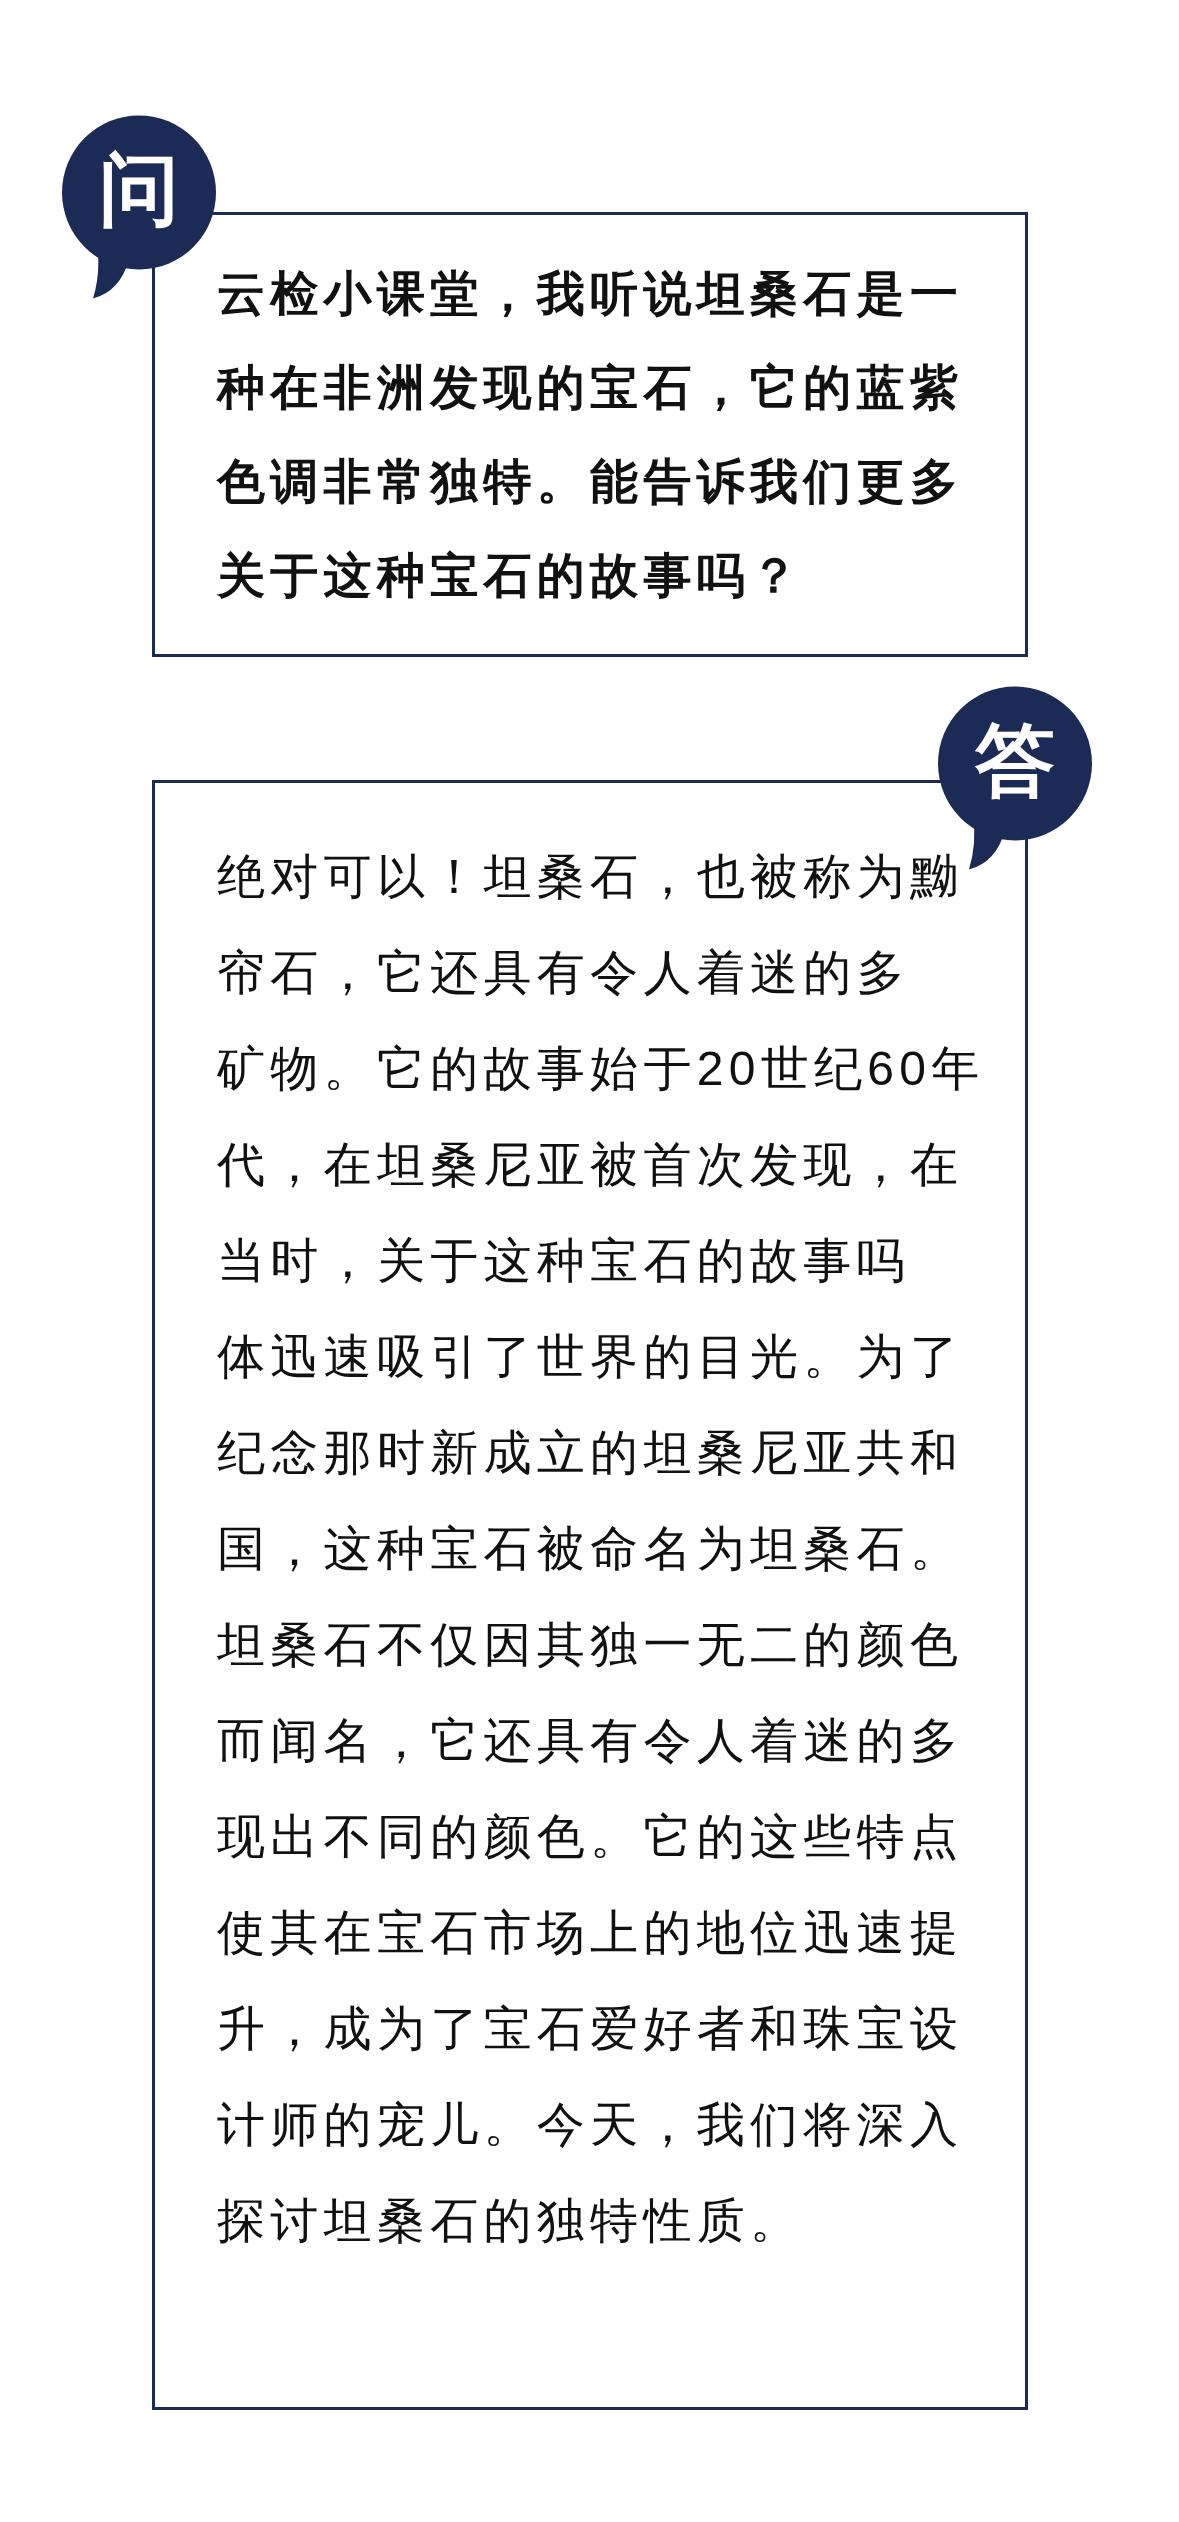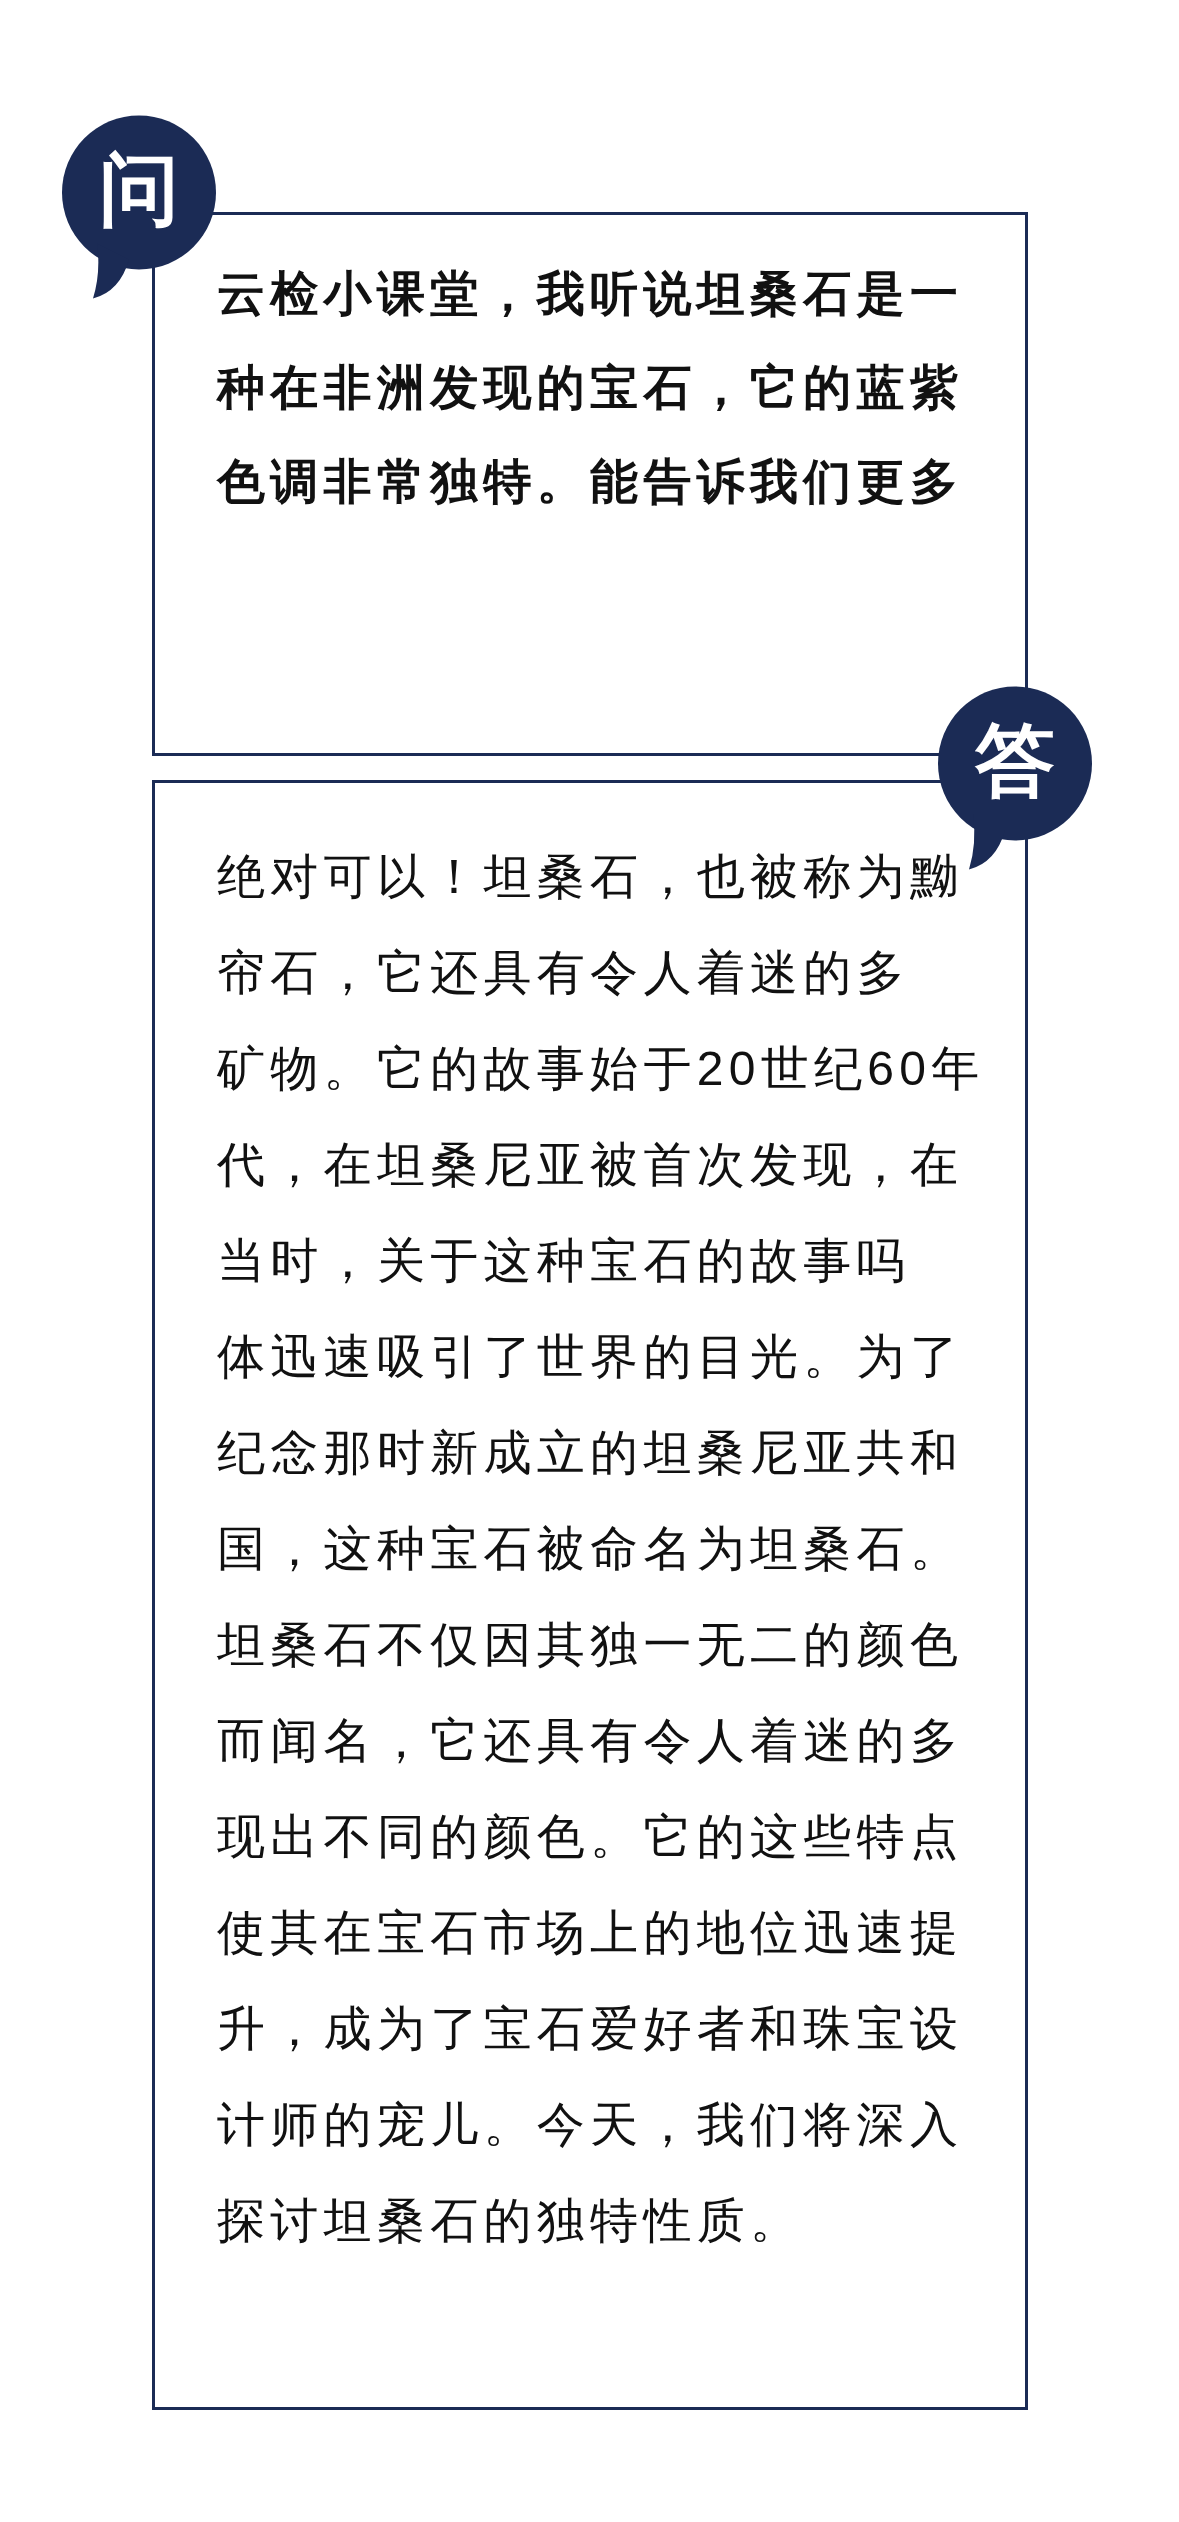--- a/index.html
+++ b/index.html
@@ -46,21 +46,21 @@
     position: absolute;
     left: 152px;
     width: 876px;
     border: 3px solid #1B2B55;
     background: #ffffff;
     box-sizing: border-box;
     z-index: 1;
   }
   .question-box {
     top: 212px;
-    height: 544px;
+    height: 445px;
     padding: 32px 56px 0 62px;
   }
   .answer-box {
     top: 780px;
     height: 1630px;
     padding: 46px 88px 0 62px;
   }
 
   .text-line {
     color: #111111;
@@ -89,20 +89,21 @@
       <circle cx="77" cy="77" r="77" fill="#1B2B55"></circle>
       <path d="M67,144 Q58,176 31,183 Q39,157 35,128 Z" fill="#1B2B55"></path>
     </svg>
     <span class="glyph">问</span>
   </div>
 
   <div class="qa-box question-box">
     <div class="text-line">云检小课堂，我听说坦桑石是一</div>
     <div class="text-line">种在非洲发现的宝石，它的蓝紫</div>
     <div class="text-line">色调非常独特。能告诉我们更多</div>
+    <div class="text-line">关于这种宝石的故事吗？</div>
   </div>
 
   <div class="badge badge-answer">
     <svg width="154" height="200" viewBox="0 0 154 195">
       <circle cx="77" cy="77" r="77" fill="#1B2B55"></circle>
       <path d="M67,144 Q58,176 31,183 Q39,157 35,128 Z" fill="#1B2B55"></path>
     </svg>
     <span class="glyph">答</span>
   </div>
 

